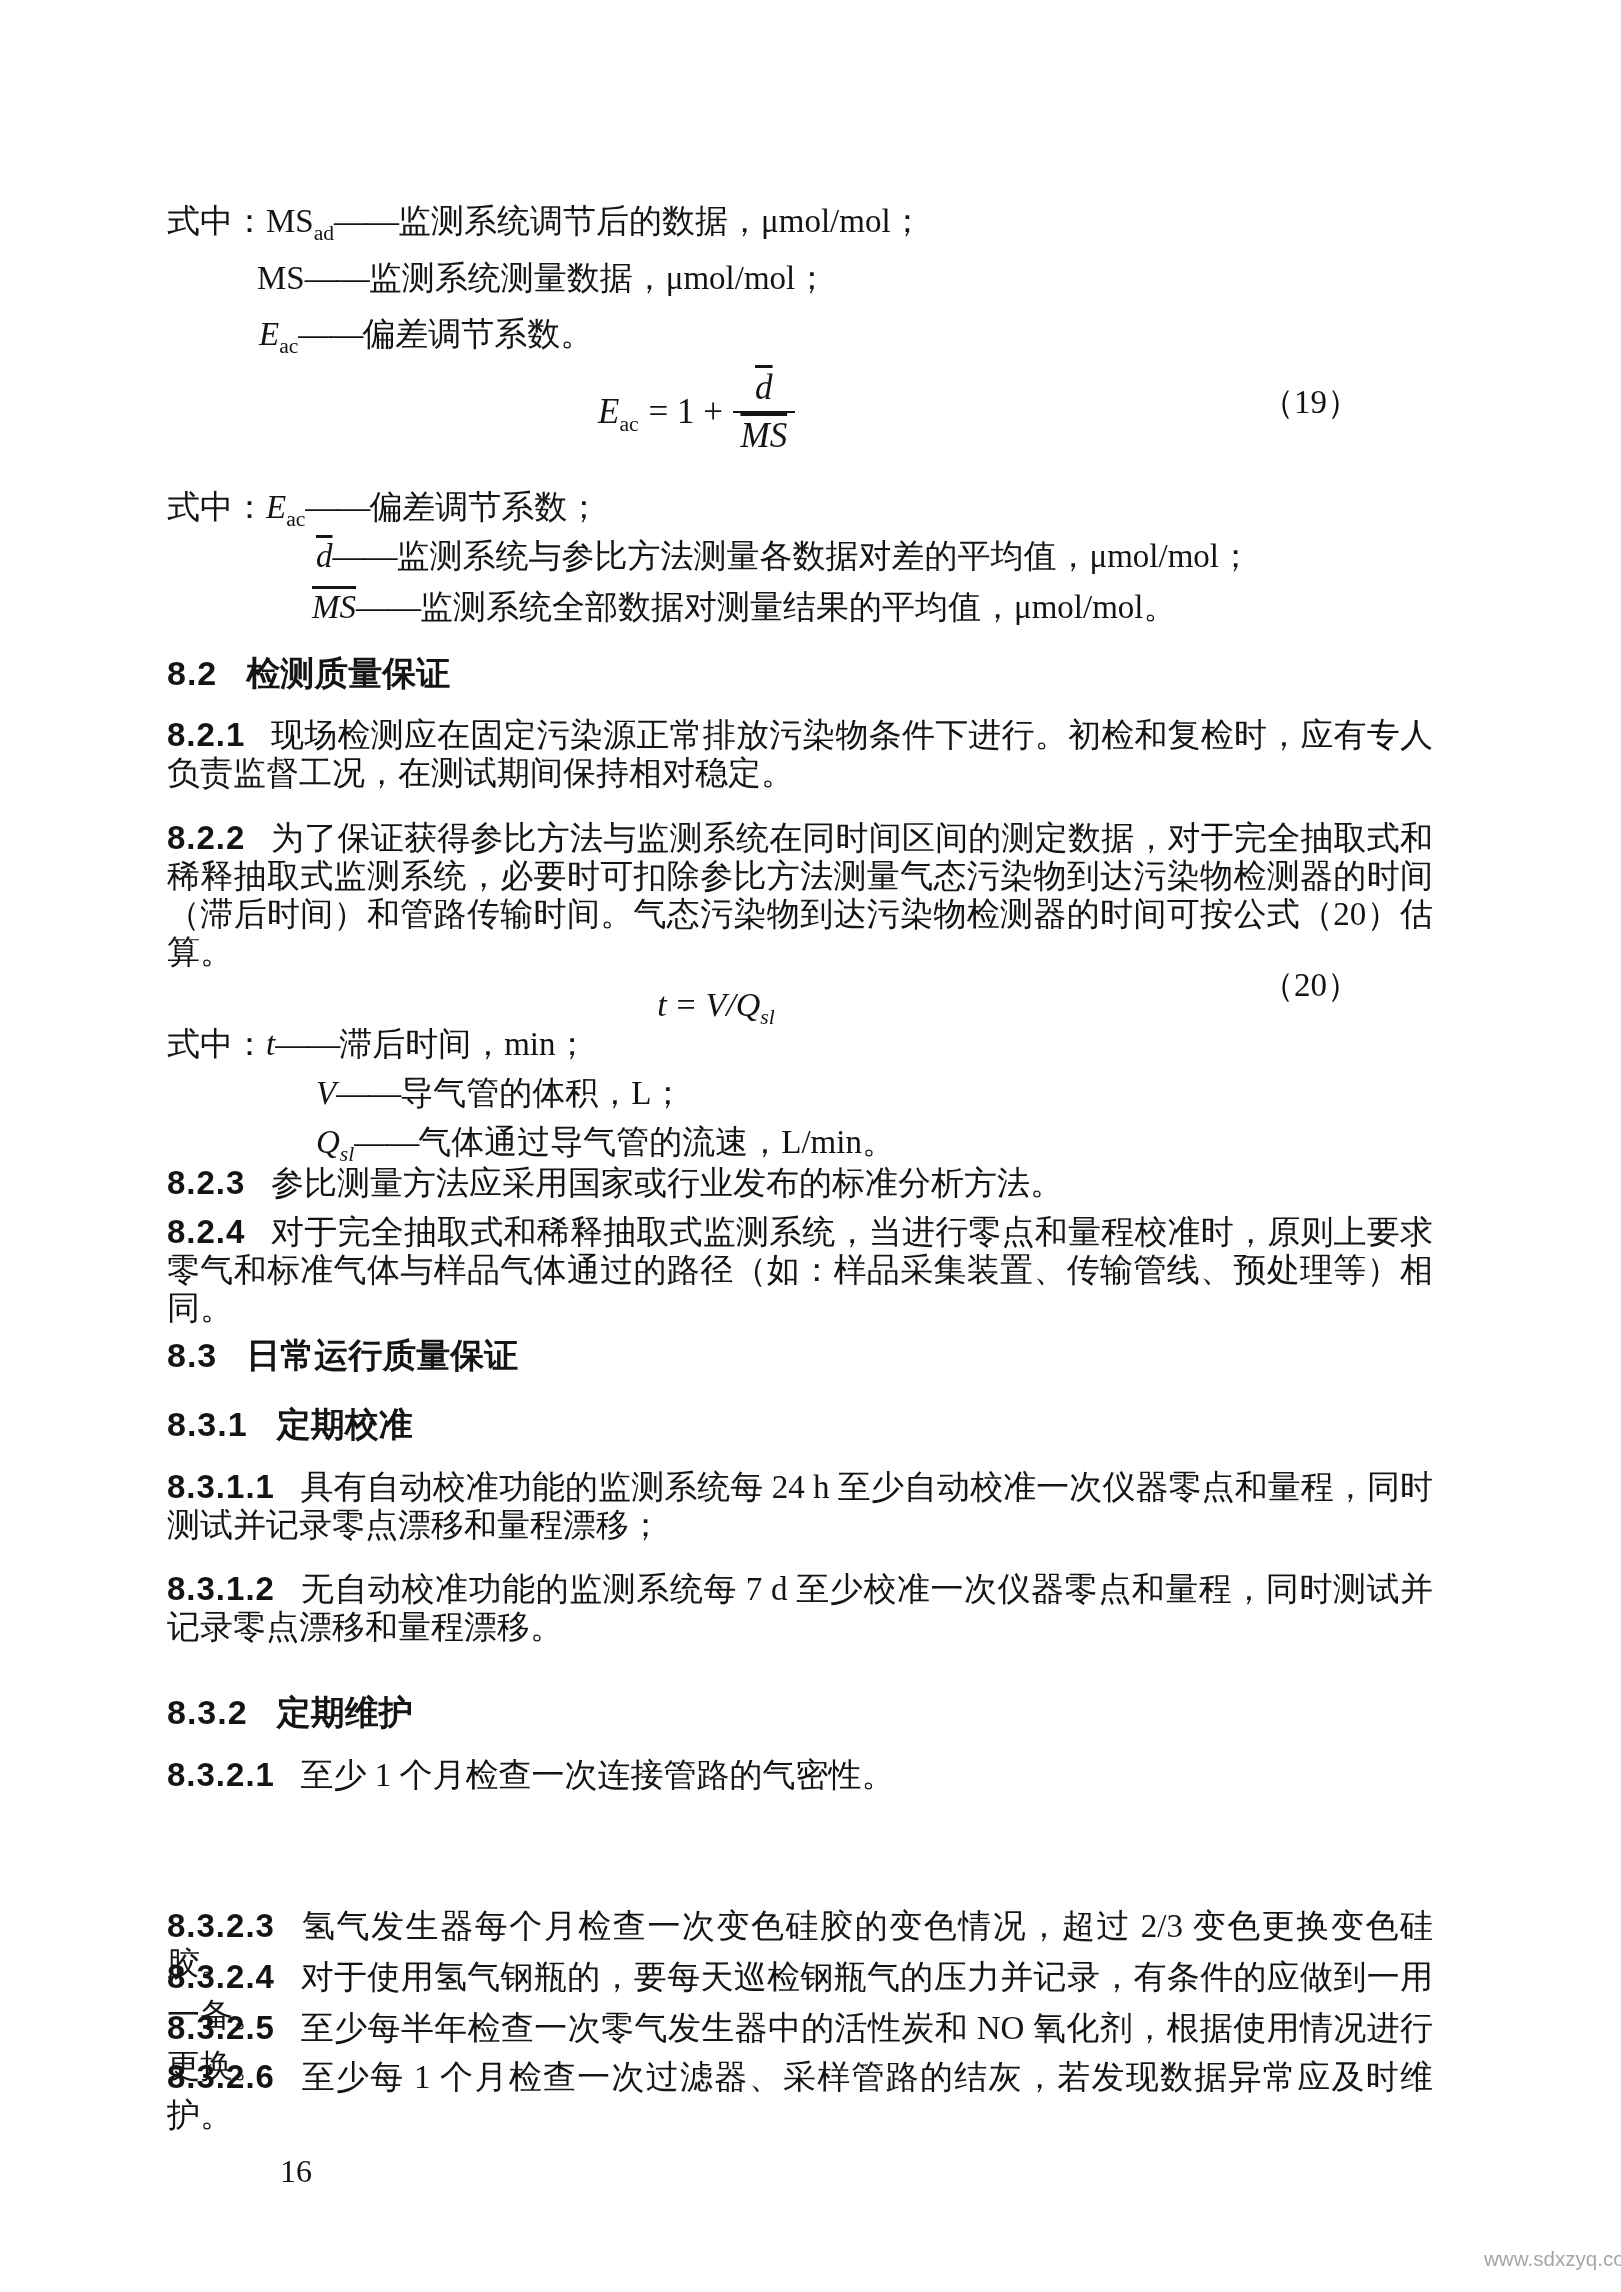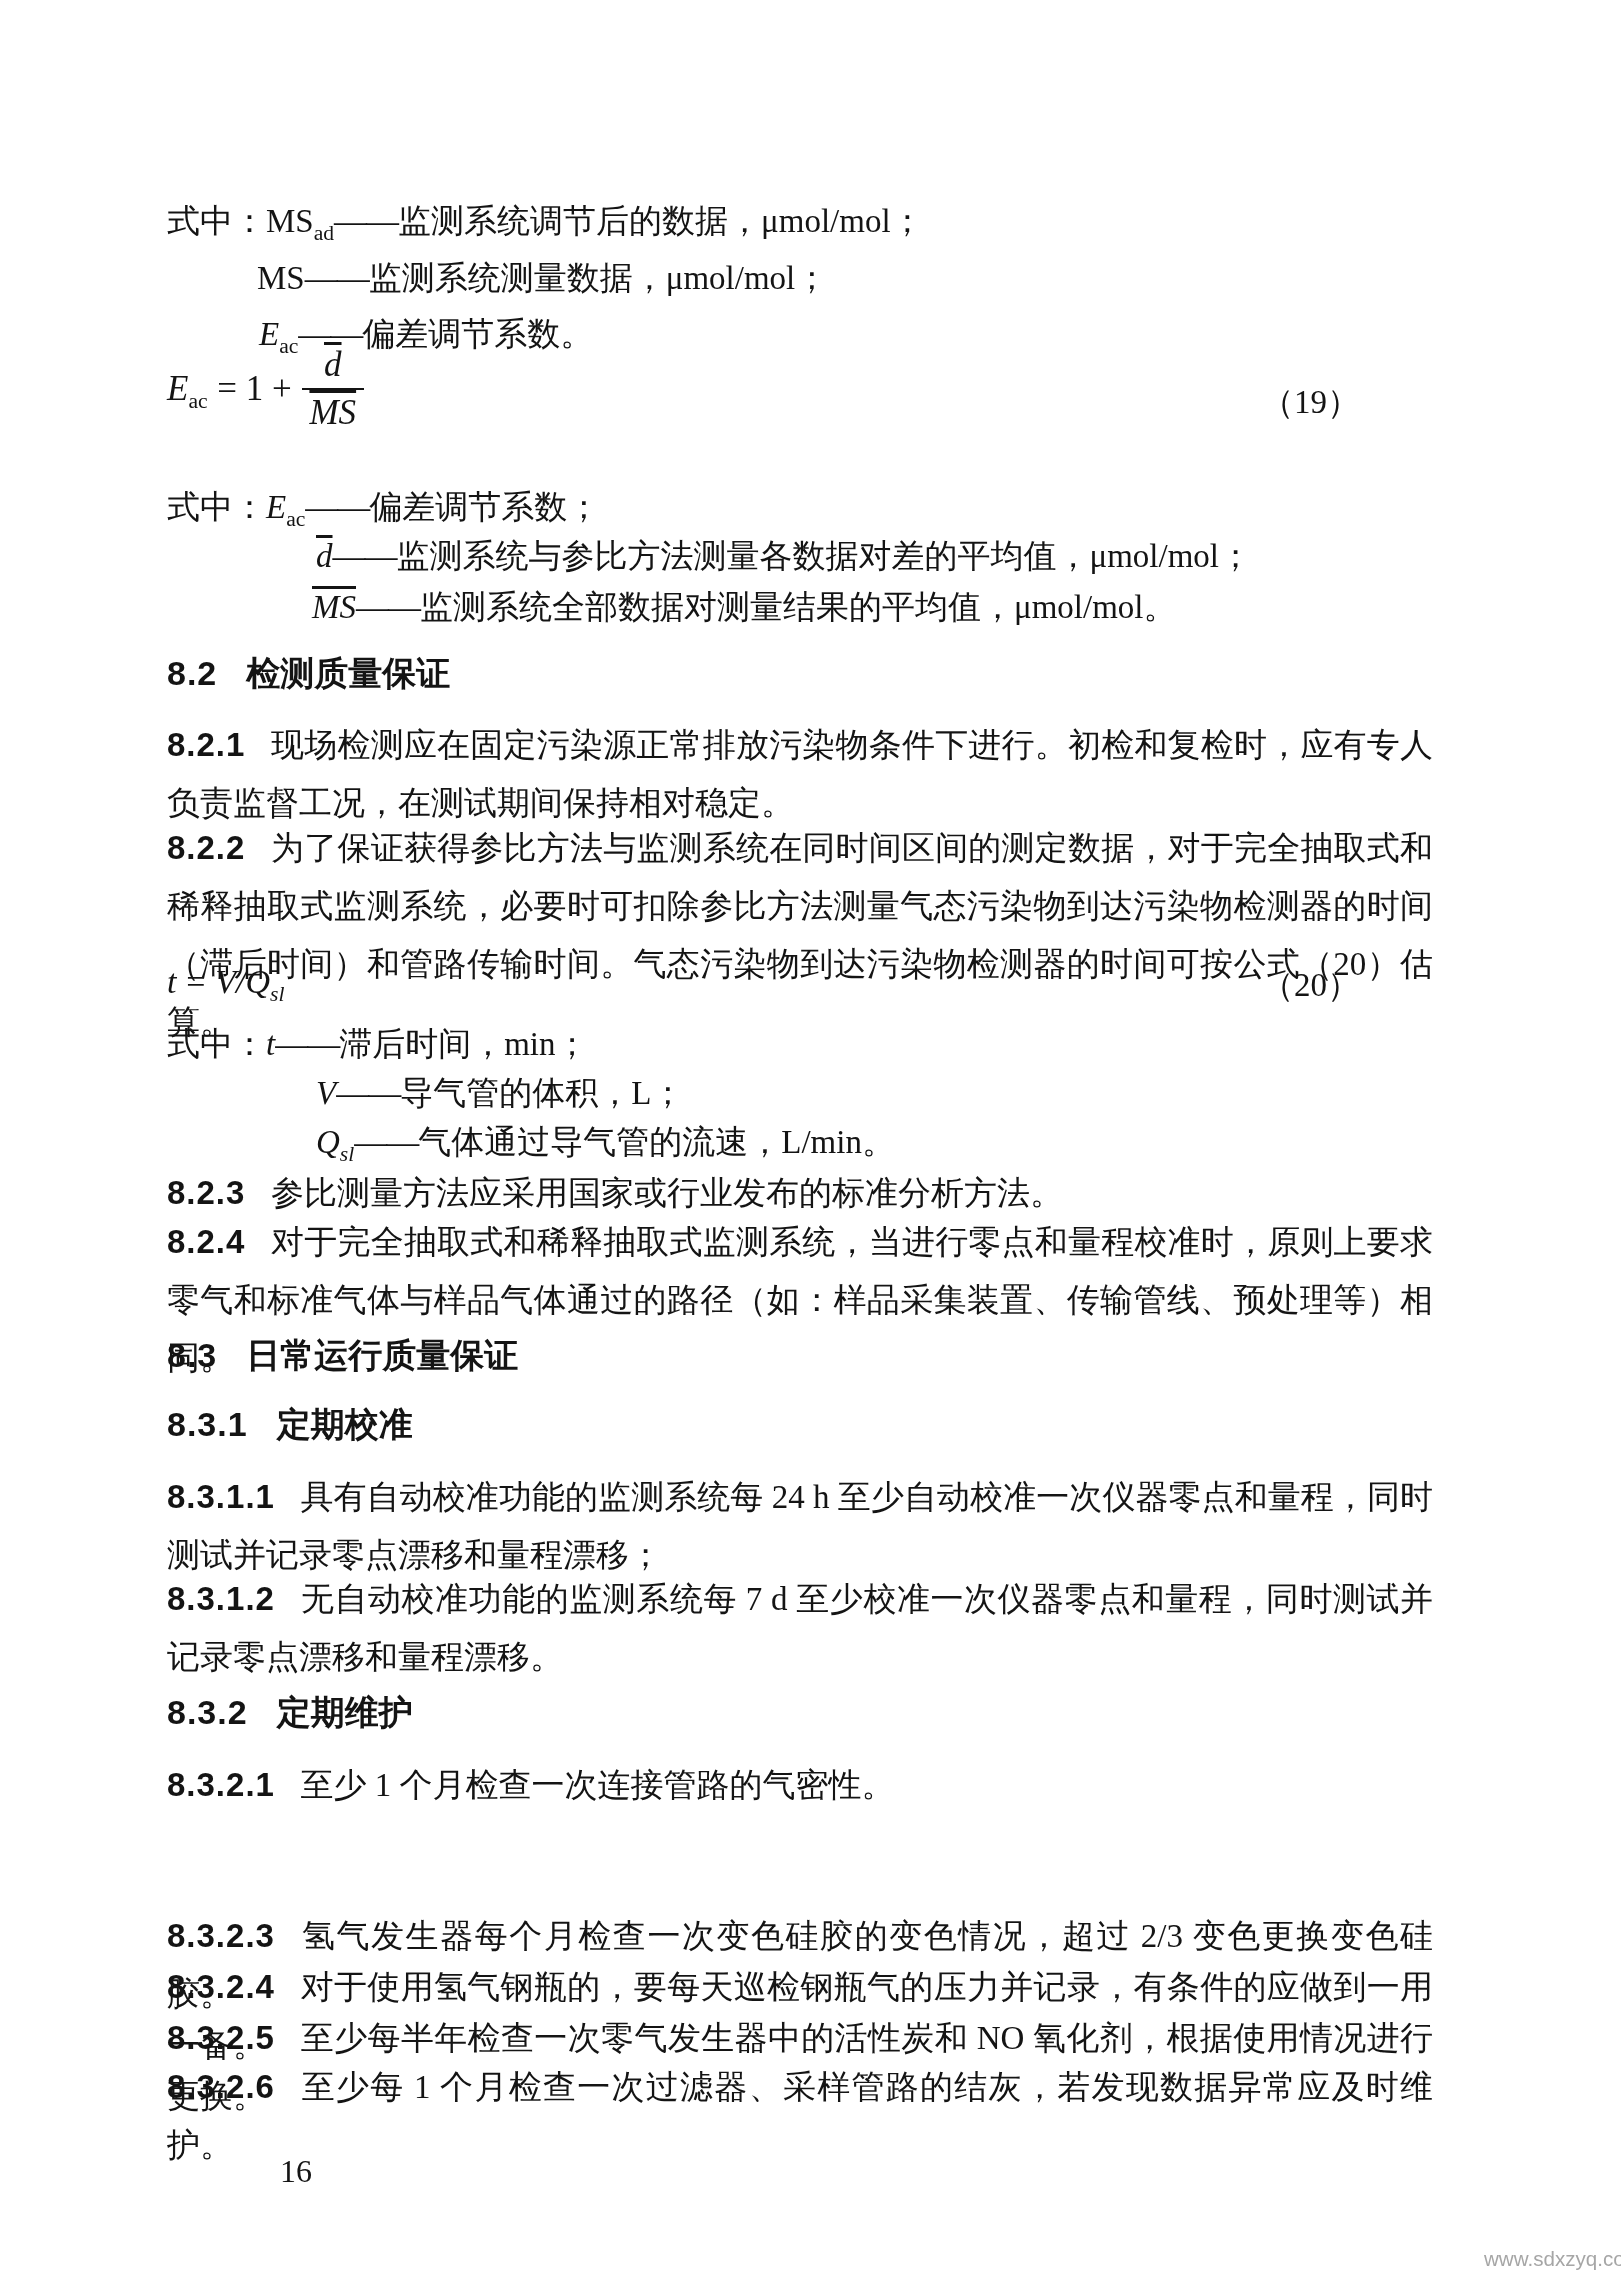--- a/index.html
+++ b/index.html
@@ -7,21 +7,21 @@
     position:relative;
     width:1621px;
     height:2293px;
     margin:0 auto;
     background:#ffffff;
     color:#141414;
     font-family:"Liberation Serif","DejaVu Serif",serif;
     overflow:hidden;
   }
   .abs{position:absolute;}
-  .bodytext{font-size:33px;line-height:58px;}
+  .bodytext{font-size:33px;line-height:38px;}
   .para{left:167px;width:1266px;text-align:justify;}
   .pnum{
     font-family:"Liberation Sans","DejaVu Sans",sans-serif;
     font-weight:700;
     margin-right:25.5px;
     letter-spacing:1px;
     white-space:nowrap;
   }
   .heading{
     font-family:"Liberation Sans","DejaVu Sans",sans-serif;
@@ -29,21 +29,21 @@
     font-size:34px;
     line-height:45px;
     white-space:nowrap;
   }
   .heading .pnum{margin-right:29px;}
   .wline{font-size:33px;line-height:51px;white-space:nowrap;}
   .it{font-style:italic;}
   .ovl{text-decoration:overline;}
   sub{font-size:21.6px;line-height:0;}
   .dash{letter-spacing:-1px;}
-  .eqwrap{text-align:left;font-size:35px;}
+  .eqwrap{text-align:center;font-size:35px;margin-top:23px;}
   .eqrow{display:inline-flex;align-items:center;}
   .eqrel{margin:0 9.8px;}
   .frac{display:inline-flex;flex-direction:column;align-items:center;vertical-align:middle;}
   .fnum{padding:0 11.8px 2.9px 11.8px;}
   .fden{border-top:2.9px solid #141414;padding:2.9px 7.8px 0 7.8px;}
   .eqtag{font-size:33px;}
   .pageno{font-size:32px;margin-top:40px;}
   .watermark{
     font-family:"Liberation Sans","DejaVu Sans",sans-serif;
     font-size:20.6px;

